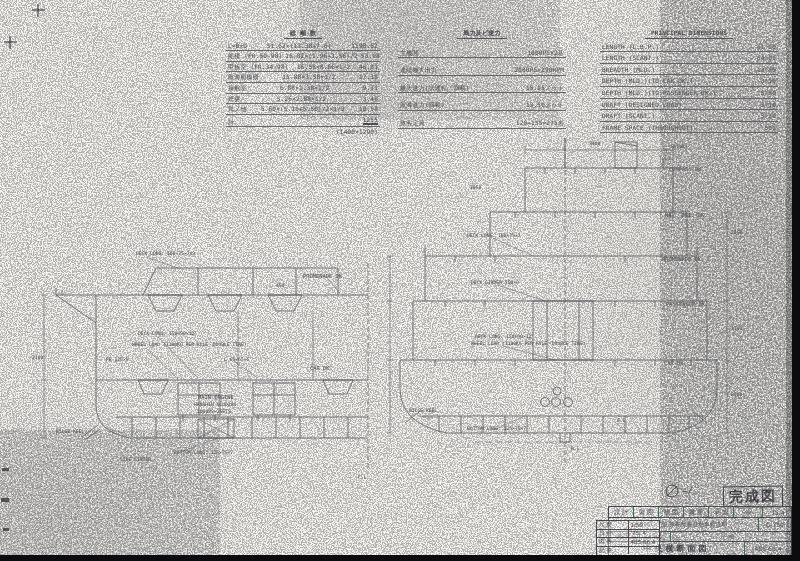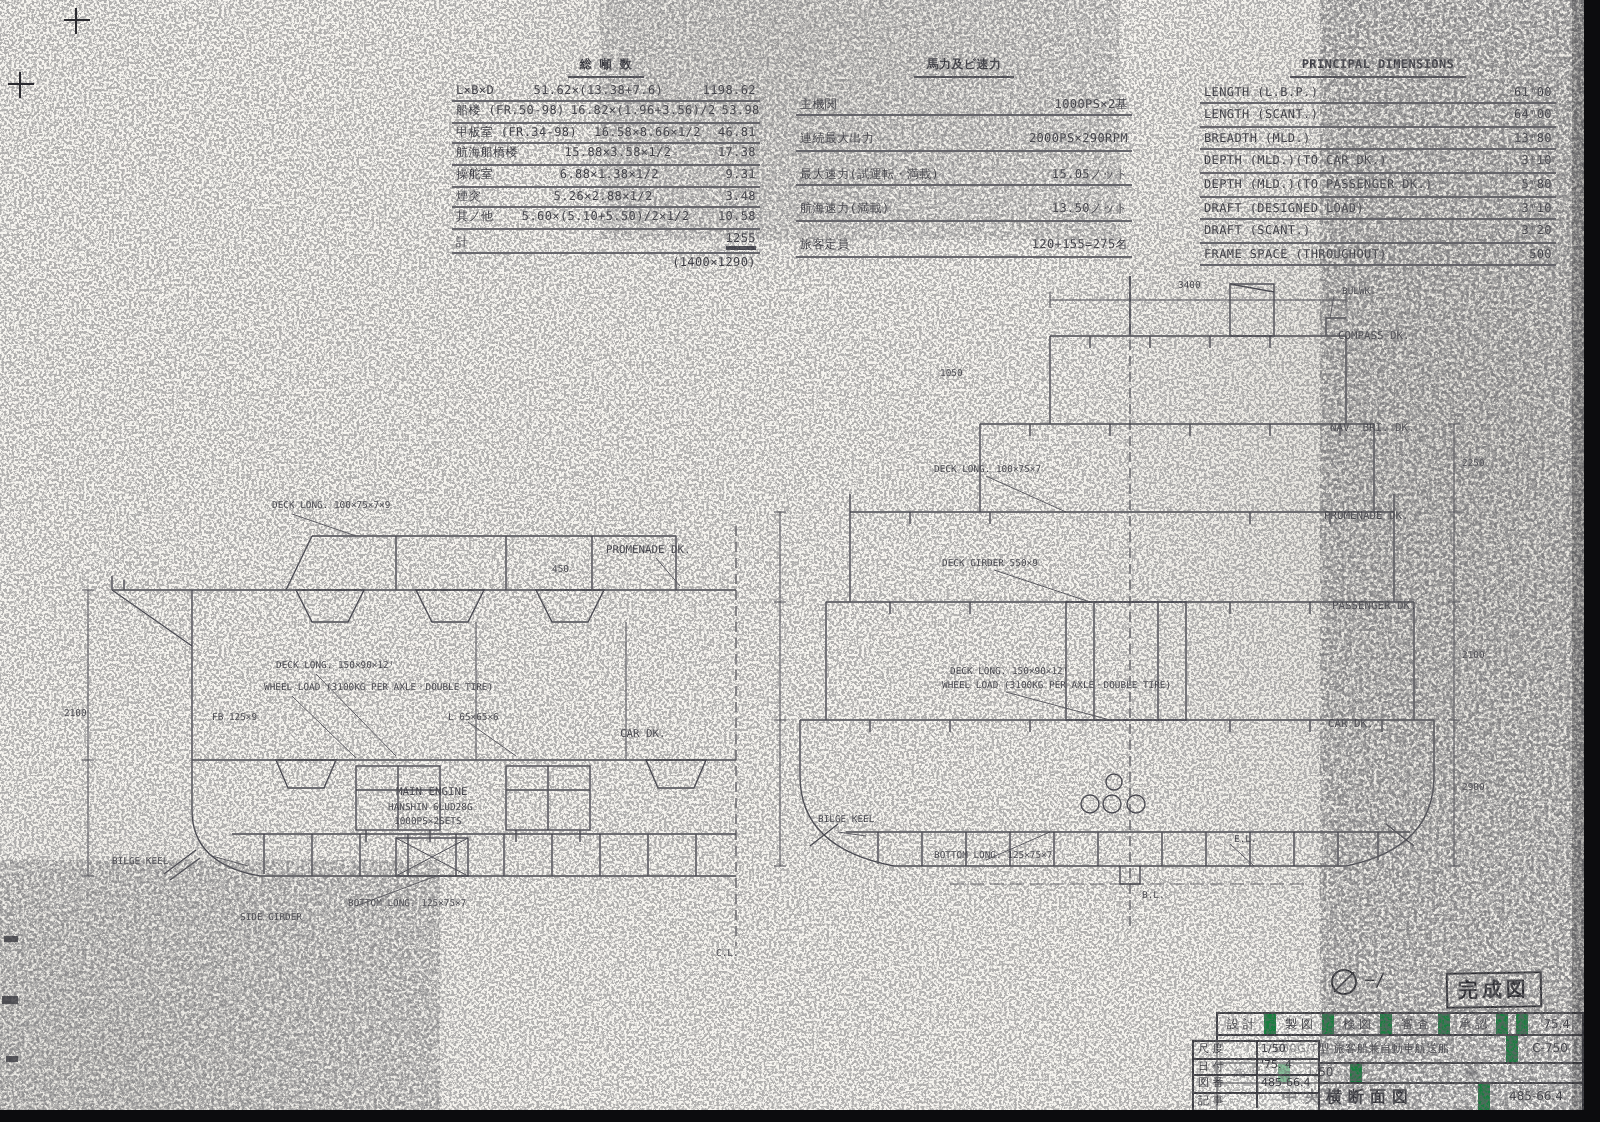--- a/index.html
+++ b/index.html
@@ -31,33 +31,33 @@
   #tbl-principal .trow{padding-top:3px;}
   .scanblur{filter:blur(.25px);}
 
   
   .ann{position:absolute;font-size:6px;line-height:1;white-space:nowrap;color:#3a3a42;
        transform:scale(.78);transform-origin:0 0;}
   .ann.big{transform:scale(.9);}
 
   
   #stamp{position:absolute;left:723px;top:486px;border:1.7px solid #26262c;
-         padding:1px 5px;font-size:10px;font-weight:bold;letter-spacing:2px;
+         padding:1px 5px;font-size:14px;font-weight:bold;letter-spacing:2px;
          color:#26262c;font-family:"DejaVu Sans","Liberation Sans",sans-serif;
          transform:rotate(-1deg);}
   #revmark{position:absolute;left:664px;top:483px;display:flex;align-items:center;gap:2px;
            font-size:9px;color:#26262c;}
 
   
   #tblock{position:absolute;left:608px;top:506px;width:182px;height:48px;
           border:1px solid #3a3a40;background:rgba(250,249,245,.6);
           font-family:"DejaVu Sans","Liberation Sans",sans-serif;font-size:6px;color:#2c2c33;}
   #tblock .r{display:flex;border-bottom:1px solid #3a3a40;}
   #tblock .r:last-child{border-bottom:none;}
-  #tblock .c{border-right:6px solid #15803d;padding:1px 2px;white-space:nowrap;
+  #tblock .c{border-right:1px solid #15803d;padding:1px 2px;white-space:nowrap;
              overflow:hidden;display:flex;align-items:center;justify-content:center;}
   #tblock .c:last-child{border-right:none;}
   .vessel{font-size:5.5px;letter-spacing:.3px;}
   .dwg-title{font-size:8px;font-weight:bold;letter-spacing:3px;}
   .sig{width:10px;height:7px;background:radial-gradient(ellipse,rgba(40,40,50,.55),rgba(40,40,50,0) 70%);}
   #revtbl{position:absolute;left:596px;top:520px;width:62px;height:34px;
           border:1px solid #3a3a40;font-family:"DejaVu Sans","Liberation Sans",sans-serif;
           font-size:5.5px;color:#2c2c33;background:rgba(250,249,245,.5);}
   #revtbl .r{display:flex;border-bottom:1px solid #3a3a40;height:7.5px;}
   #revtbl .r:last-child{border-bottom:none;}

